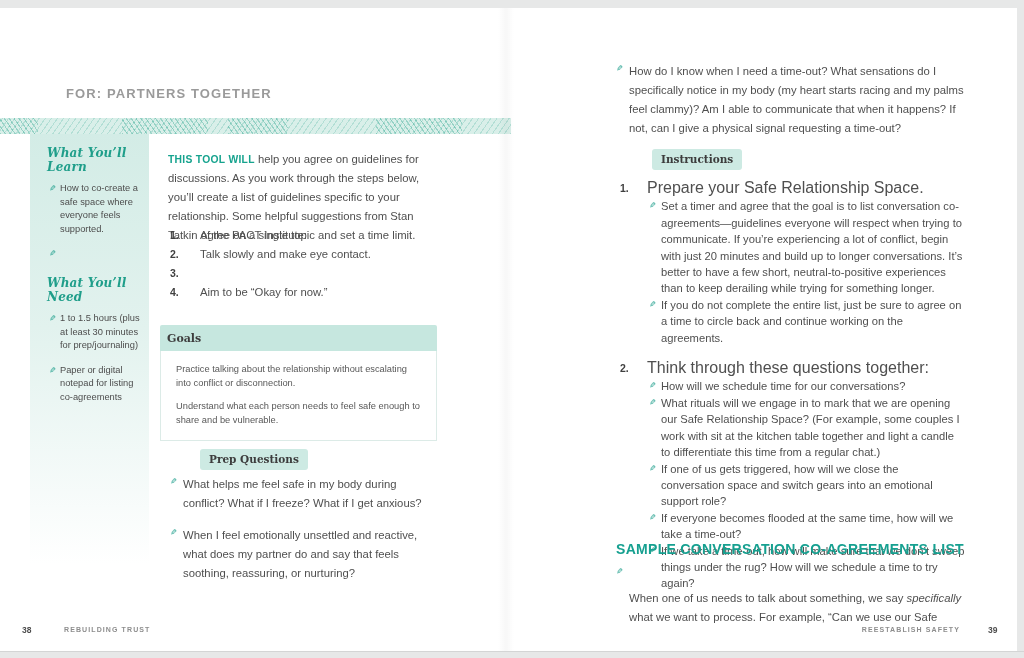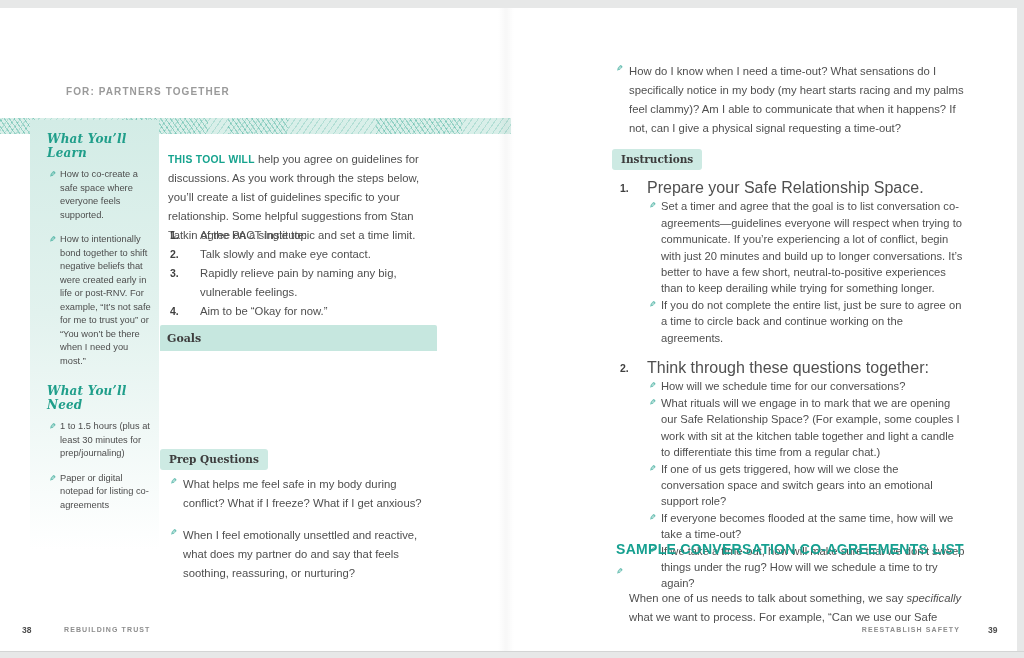--- a/index.html
+++ b/index.html
@@ -29,25 +29,25 @@
     background:repeating-linear-gradient(-55deg,rgba(43,164,142,.22) 0 1px,transparent 1px 5px);
   }
   
   .title{
     position:absolute;left:64px;top:58px;
     font-family:"DejaVu Serif", serif;font-weight:700;
     font-size:20px;color:#3a3a3a;letter-spacing:.2px;
   }
   .subtitle{
     position:absolute;left:66px;top:86px;
-    font-size:10px;font-weight:700;color:#9a9a9a;letter-spacing:1.1px;
+    font-size:13px;font-weight:700;color:#9a9a9a;letter-spacing:1.1px;
   }
   
   .sidebar{
-    position:absolute;left:30px;top:120px;width:129px;height:430px;
+    position:absolute;left:30px;top:134px;width:119px;height:430px;
     background:linear-gradient(180deg,#d3ece6 0%,#e2f2ee 45%,rgba(248,252,251,0) 100%);
     box-sizing:border-box;padding:12px 8px 0 17px;
   }
   .script-head{
     font-family:"DejaVu Serif", serif;font-style:italic;font-weight:700;
     font-size:12px;color:#1f9e8a;margin:0 0 8px 0;letter-spacing:.2px;
   }
   .script-head.second{margin-top:16px;}
   .side-item{display:flex;gap:4px;margin-bottom:11px;}
   .side-item .pencil{flex:0 0 9px;}
@@ -79,21 +79,21 @@
   .goals-body{
     border:1px solid #dcebe7;border-top:none;background:#fff;
     padding:11px 15px 13px 15px;
   }
   .goals-body p{margin:0;font-size:9.3px;line-height:14px;color:#585858;}
   .goals-body p + p{margin-top:9px;}
   
   .chip{
     position:absolute;display:inline-block;background:#cdeae3;border-radius:3px;
     padding:4px 9px 5px 9px;
-    font-family:"DejaVu Serif", serif;font-weight:700;font-size:10.5px;color:#3c3c3c;
+    font-family:"DejaVu Serif", serif;font-weight:700;font-size:10.5px;color:#3c3c3c;margin-left:40px;
   }
   .chip.prep{left:160px;top:449px;}
   .chip.instructions{left:612px;top:149px;}
   
   .blist{position:absolute;}
   .bitem{display:flex;gap:6px;}
   .bitem .pencil{flex:0 0 9px;}
   .bitem .txt{font-size:11.3px;color:#4f4f4f;}
   .blist.prep-q{left:168px;top:475px;width:272px;}
   .blist.prep-q .bitem{margin-bottom:13px;}
@@ -153,21 +153,20 @@
   <div class="subtitle">FOR: PARTNERS TOGETHER</div>
 
   <aside class="sidebar">
     <h2 class="script-head">What You’ll Learn</h2>
     <div class="side-item">
       <span class="pencil">✎</span>
       <span class="txt">How to co-create a safe space where everyone feels supported.</span>
     </div>
     <div class="side-item">
       <span class="pencil">✎</span>
-      <span class="txt">How to intentionally bond together to shift negative beliefs that were created early in life or post-RNV. For example, “It’s not safe for me to trust you” or “You won’t be there when I need you most.”</span>
     </div>
     <h2 class="script-head second">What You’ll Need</h2>
     <div class="side-item">
       <span class="pencil">✎</span>
       <span class="txt">1 to 1.5 hours (plus at least 30 minutes for prep/journaling)</span>
     </div>
     <div class="side-item">
       <span class="pencil">✎</span>
       <span class="txt">Paper or digital notepad for listing co-agreements</span>
     </div>
@@ -179,30 +178,33 @@
     <div class="step">
       <span class="num">1.</span>
       <span class="txt">Agree on a single topic and set a time limit.</span>
     </div>
     <div class="step">
       <span class="num">2.</span>
       <span class="txt">Talk slowly and make eye contact.</span>
     </div>
     <div class="step">
       <span class="num">3.</span>
-      <span class="txt">Rapidly relieve pain by naming any big, vulnerable feelings.</span>
     </div>
     <div class="step">
       <span class="num">4.</span>
       <span class="txt">Aim to be “Okay for now.”</span>
     </div>
   </div>
 
   <div class="goals">
     <div class="goals-head">Goals</div>
+    <div class="goals-body">
+      <p>Practice talking about the relationship without escalating into conflict or disconnection.</p>
+      <p>Understand what each person needs to feel safe enough to share and be vulnerable.</p>
+    </div>
   </div>
 
   <div class="chip prep">Prep Questions</div>
   <div class="blist prep-q">
     <div class="bitem">
       <span class="pencil">✎</span>
       <span class="txt">What helps me feel safe in my body during conflict? What if I freeze? What if I get anxious?</span>
     </div>
     <div class="bitem">
       <span class="pencil">✎</span>

